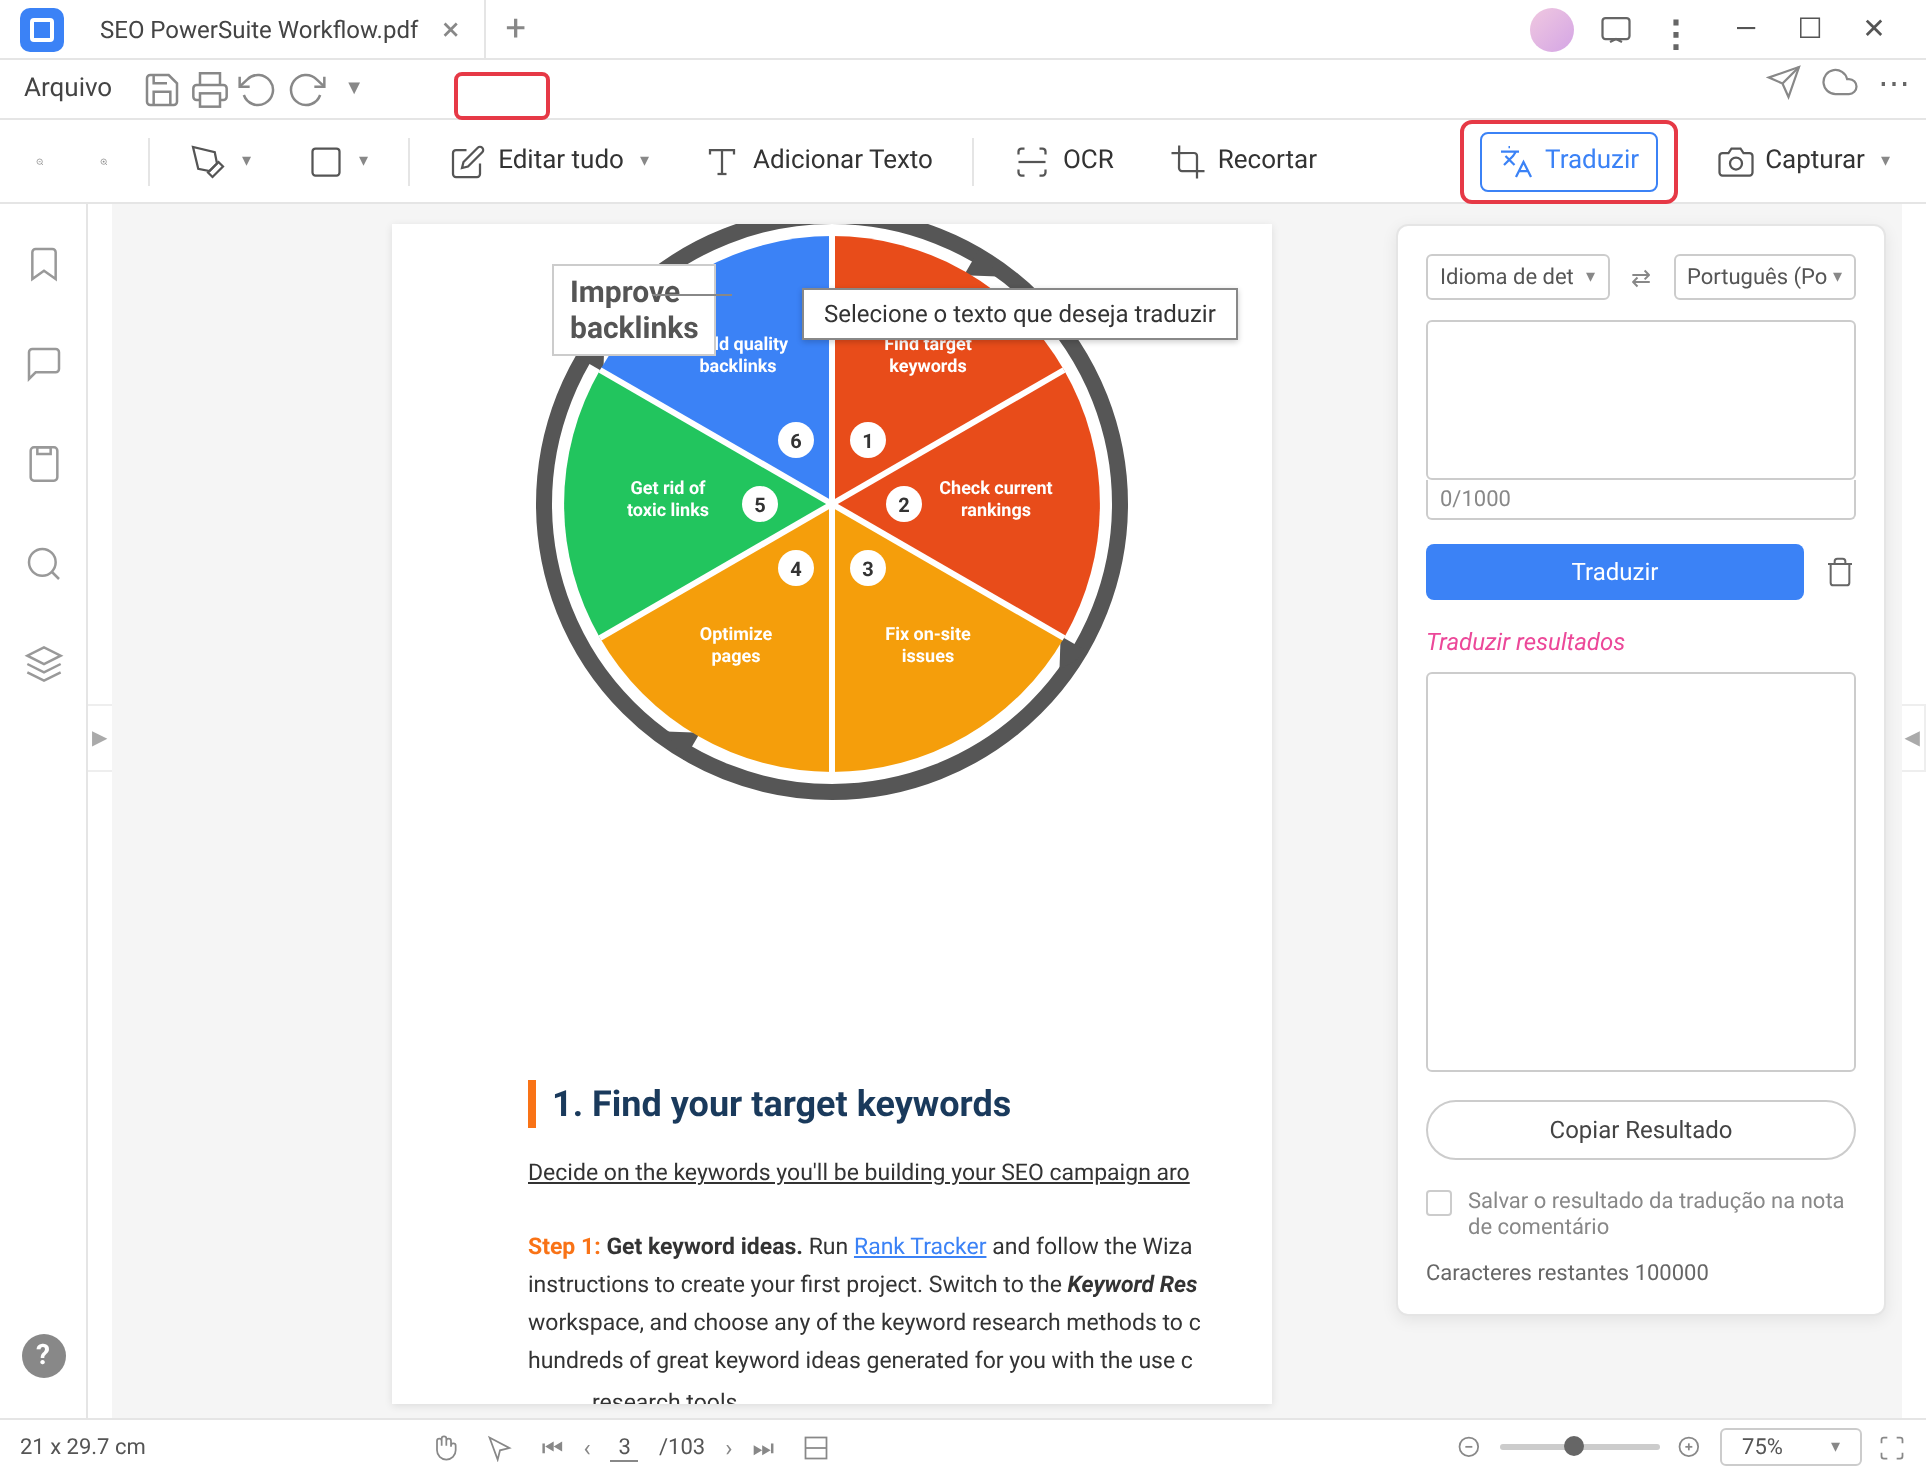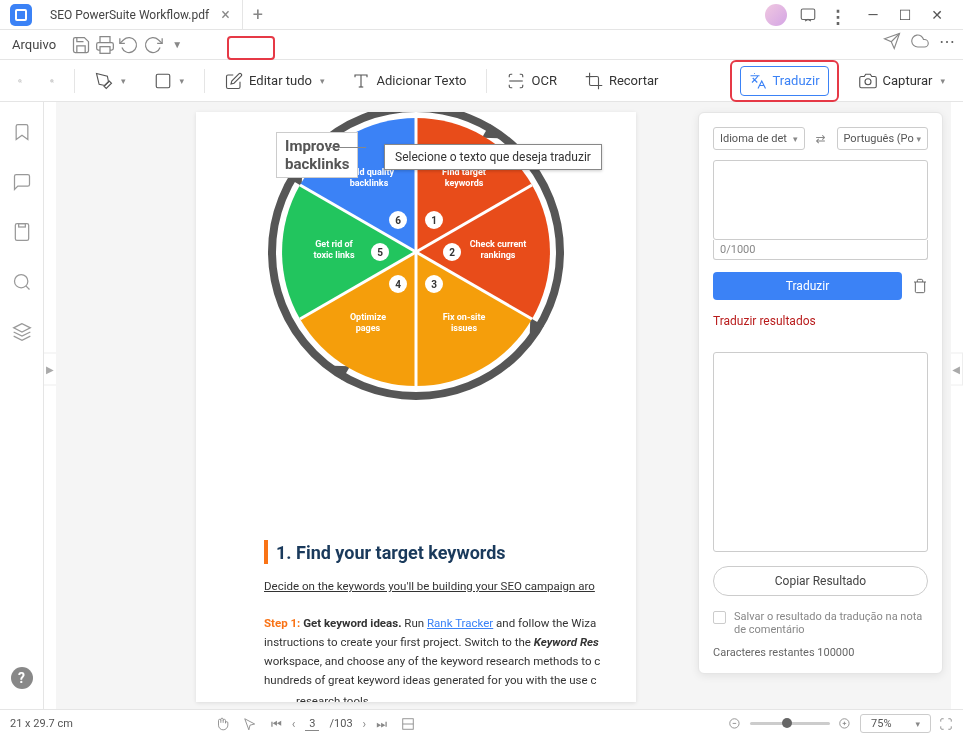--- a/index.html
+++ b/index.html
@@ -73,21 +73,21 @@
     
     .translate-panel { position: absolute; top: 112px; right: 20px; width: 245px; background: #fff; border: 1px solid #e5e5e5; border-radius: 6px; padding: 14px; box-shadow: 0 2px 8px rgba(0,0,0,0.08); }
     .lang-row { display: flex; align-items: center; gap: 6px; margin-bottom: 10px; }
     .lang-select { flex: 1; border: 1px solid #ccc; border-radius: 3px; padding: 4px 6px; font-size: 11px; color: #555; display: flex; justify-content: space-between; align-items: center; cursor: pointer; min-width: 0; }
     .swap-btn { width: 20px; color: #888; font-size: 12px; text-align: center; cursor: pointer; }
     .trans-input { width: 100%; height: 80px; border: 1px solid #ccc; border-radius: 3px; margin-bottom: 2px; }
     .char-count { font-size: 11px; color: #888; padding: 3px 6px; border: 1px solid #ccc; border-top: none; border-radius: 0 0 3px 3px; margin-top: -2px; margin-bottom: 12px; }
     .translate-btn-row { display: flex; align-items: center; gap: 10px; margin-bottom: 14px; }
     .translate-main-btn { flex: 1; background: #3b82f6; color: #fff; text-align: center; padding: 7px; border-radius: 4px; font-size: 12px; cursor: pointer; }
     .trash-icon { width: 16px; height: 18px; color: #666; cursor: pointer; }
-    .results-label { font-size: 12px; color: #b91c1c; margin-bottom: 24px; }
+    .results-label { font-size: 12px; color: #ec4899; margin-bottom: 8px; font-style: italic; }
     .results-box { width: 100%; height: 200px; border: 1px solid #ccc; border-radius: 3px; margin-bottom: 14px; }
     .copy-btn { width: 100%; border: 1px solid #ccc; border-radius: 18px; padding: 7px; text-align: center; font-size: 12px; color: #444; cursor: pointer; margin-bottom: 14px; }
     .checkbox-row { display: flex; align-items: flex-start; gap: 8px; font-size: 11px; color: #888; margin-bottom: 10px; }
     .checkbox-box { width: 13px; height: 13px; border: 1px solid #ccc; border-radius: 2px; cursor: pointer; flex-shrink: 0; margin-top: 1px; }
     .chars-remaining { font-size: 11px; color: #666; }
     
     
     .statusbar { position: absolute; bottom: 0; left: 0; right: 0; height: 28px; display: flex; align-items: center; padding: 0 10px; border-top: 1px solid #e5e5e5; font-size: 11px; color: #555; gap: 14px; background: #fff; }
     .sb-spacer1 { flex: 0.4; }
     .sb-spacer2 { flex: 1; }
@@ -335,21 +335,21 @@
         <text x="68" y="156" font-size="9" fill="#fff" text-anchor="middle" font-weight="bold">toxic links</text>
         <text x="103" y="73" font-size="9" fill="#fff" text-anchor="middle" font-weight="bold">Build quality</text>
         <text x="103" y="84" font-size="9" fill="#fff" text-anchor="middle" font-weight="bold">backlinks</text>
       </svg>
     </div>
 
     <div class="label-box" style="top:20px; left:80px; white-space:pre-line;">Improve
 backlinks</div>
     <div class="wheel-pointer" style="top:35px; left:130px; width:40px;"></div>
 
-    <div class="tooltip" style="top:32px; left:188px;text-align:right;">Selecione o texto que deseja traduzir</div>
+    <div class="tooltip" style="top:32px; left:205px;text-align:right;">Selecione o texto que deseja traduzir</div>
 
     <div class="doc-heading">
       <div class="heading-bar"></div>
       <div class="heading-text">1. Find your target keywords</div>
     </div>
 
     <div class="doc-body" style="top:465px;text-decoration:underline;">Decide on the keywords you'll be building your SEO campaign aro</div>
     <div class="doc-body" style="top:502px;">
       <span class="step-label">Step 1:</span>
       <span class="bold-text">Get keyword ideas.</span>

